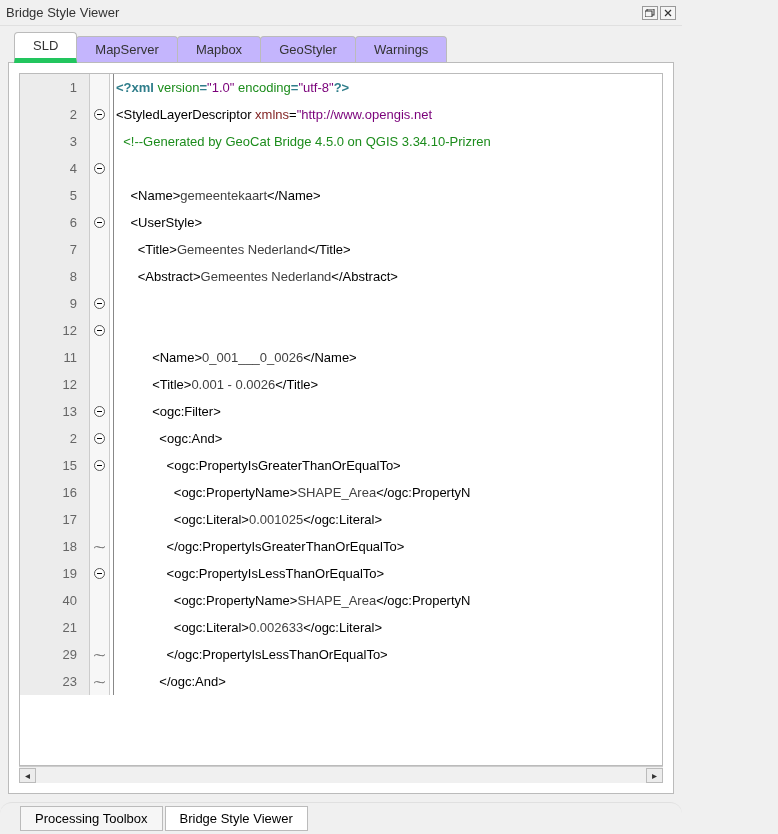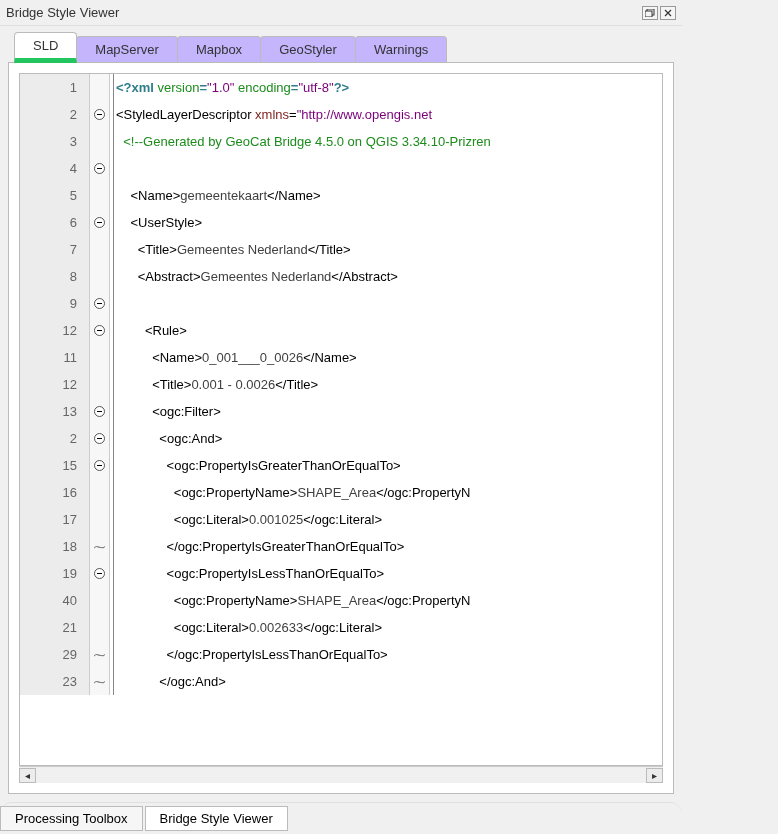--- a/index.html
+++ b/index.html
@@ -165,21 +165,21 @@
     width: 17px;
     height: 15px;
     background: #ececec;
     border: 1px solid #bbb;
     display:flex;align-items:center;justify-content:center;
     font-size:10px;color:#333;
   }
   .hscroll .track { flex:1; height:15px; background:#f0f0f0; }
   .bottom-tabs {
     display: flex;
-    padding: 3px 0;
+    padding: 3px 20px;
     border-top: 1px solid #e0e0e0;
     gap: 2px;
     border-radius: 12px;
   }
   .bottom-tab {
     padding: 4px 14px;
     border: 1px solid #bbb;
     background: #f6f6f6;
     font-size: 13px;
     cursor: default;
@@ -282,21 +282,20 @@
                 <div class="fold-icon"></div>
               </div>
               <div class="div"></div>
             </div>
             <div class="line">
               <div class="ln">12</div>
               <div class="fold">
                 <div class="fold-icon"></div>
               </div>
               <div class="div"></div>
-              <div class="code">&nbsp;&nbsp;&nbsp;&nbsp;&nbsp;&nbsp;&nbsp;&nbsp;<span class="t-tag">&lt;Rule&gt;</span></div>
             </div>
             <div class="line">
               <div class="ln">11</div>
               <div class="fold"></div>
               <div class="div"></div>
               <div class="code">&nbsp;&nbsp;&nbsp;&nbsp;&nbsp;&nbsp;&nbsp;&nbsp;&nbsp;&nbsp;<span class="t-tag">&lt;Name&gt;</span><span class="t-text">0_001___0_0026</span><span class="t-tag">&lt;/Name&gt;</span></div>
             </div>
             <div class="line">
               <div class="ln">12</div>
               <div class="fold"></div>

